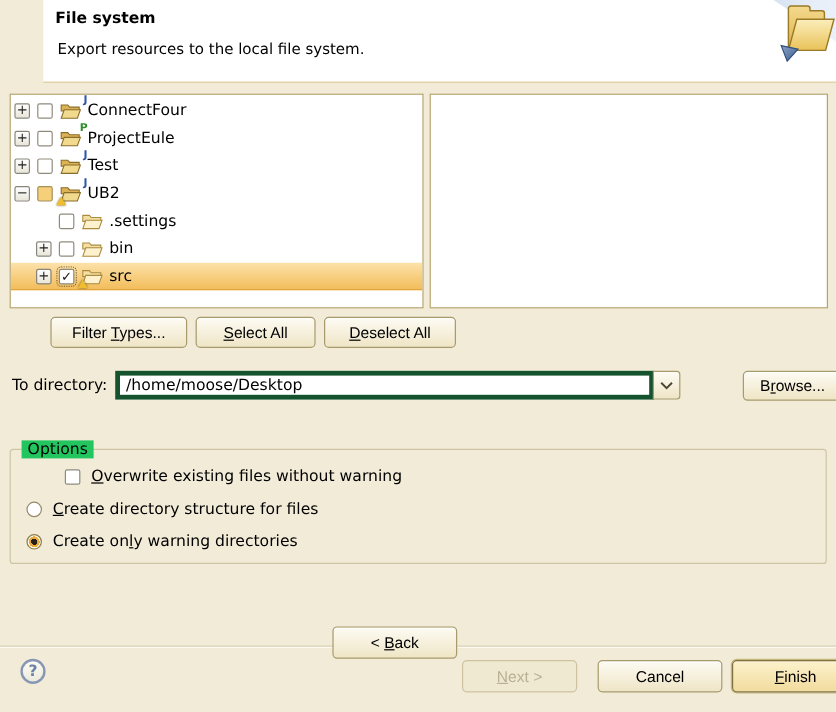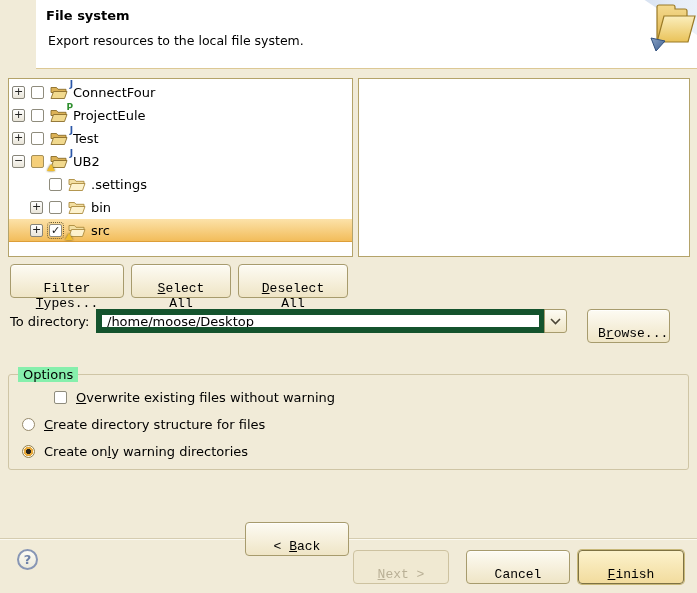--- a/index.html
+++ b/index.html
@@ -33,37 +33,37 @@
   .ficon svg{position:absolute;left:0;top:0;}
   .dec{position:absolute;top:-5px;right:-5px;font-style:normal;font-weight:bold;font-size:9px;line-height:9px;
     text-shadow:0 0 2px #fff,0 0 2px #fff;}
   .dec.blue{color:#2b57a8;}
   .dec.green{color:#2e8f2e;}
   .warn{position:absolute;left:-3px;bottom:-2px;width:0;height:0;border-left:4px solid transparent;border-right:4px solid transparent;border-bottom:7px solid #f0bd2f;filter:drop-shadow(0 0 1px #6b5b14);}
   .tlabel{white-space:nowrap;}
 
   
   .btn{position:absolute;box-sizing:border-box;height:26px;border:1px solid #a79b6d;border-radius:4px;
-    background:linear-gradient(#fdfbf3,#efe5c6);font-family:Liberation Mono, monospace;font-size:13px;color:#000;padding:16px 10px;
-    box-shadow:0 1px 0 rgba(255,255,255,.7) inset;}
+    background:linear-gradient(#fdfbf3,#efe5c6);font-family:Liberation Sans, sans-serif;font-size:13px;color:#000;padding:4px 10px;
+    box-shadow:0 1px 0 rgba(255,255,255,.7) inset;margin-left:32px;}
   .btn .mn{text-decoration:underline;}
   .btn.default{background:linear-gradient(#fcf2cc,#f2dc9e);border-color:#7e7243;box-shadow:0 0 0 1px #c8b878;}
   .btn.disabled{background:#f0e9d2;border-color:#cdc2a0;color:#b9b096;box-shadow:none;}
 
   
   .dest-label{position:absolute;left:10px;top:314px;}
-  .dest-field{position:absolute;left:96px;top:309px;width:449px;height:24px;box-sizing:border-box;border:6px solid #14532d;
+  .dest-field{position:absolute;left:96px;top:309px;width:449px;height:24px;box-sizing:border-box;border:4px solid #14532d;
     background:#fff;font-family:inherit;font-size:13px;padding:0 5px;}
   .combo-arrow{position:absolute;left:544px;top:309px;width:23px;height:24px;box-sizing:border-box;border:1px solid #a79b6d;
     border-radius:0 3px 3px 0;background:linear-gradient(#fdfbf3,#efe5c6);display:flex;align-items:center;justify-content:center;}
   .browse-btn{left:587px;top:309px;width:83px;height:25px;}
 
   
   .options-group{position:absolute;left:8px;top:374px;width:681px;height:96px;box-sizing:border-box;border:1px solid #cfc5a5;border-radius:3px;}
-  .options-label{position:absolute;left:18px;top:367px;background:#86efac;padding:0 5px;}
+  .options-label{position:absolute;left:18px;top:367px;background:#22c55e;padding:0 5px;}
   .opt-row{position:absolute;display:flex;align-items:center;}
   .opt-row .mn{text-decoration:underline;}
   .opt-cb{width:13px;height:13px;box-sizing:border-box;border:1px solid #8f8c7d;border-radius:2px;background:#fff;margin-right:9px;}
   .radio{width:13px;height:13px;box-sizing:border-box;border:1px solid #96896b;border-radius:50%;background:#fff;margin-right:9px;}
   .radio.selected{border-color:#8f7f4f;background:radial-gradient(circle,#26221a 0 2.5px,#e8aa3c 2.5px 4.5px,#fdf6e3 4.5px);}
 
   
   .footer-sep{position:absolute;left:0;top:538px;width:697px;height:2px;border-top:1px solid #d5ccb0;border-bottom:1px solid #fbf9f0;box-sizing:border-box;}
   .help-btn{position:absolute;left:17px;top:549px;width:21px;height:21px;box-sizing:border-box;border:2px solid #8796b5;border-radius:50%;
     background:linear-gradient(#fcfbf4,#eceadb);color:#6e82a8;font-weight:bold;font-size:13px;line-height:17px;text-align:center;}

